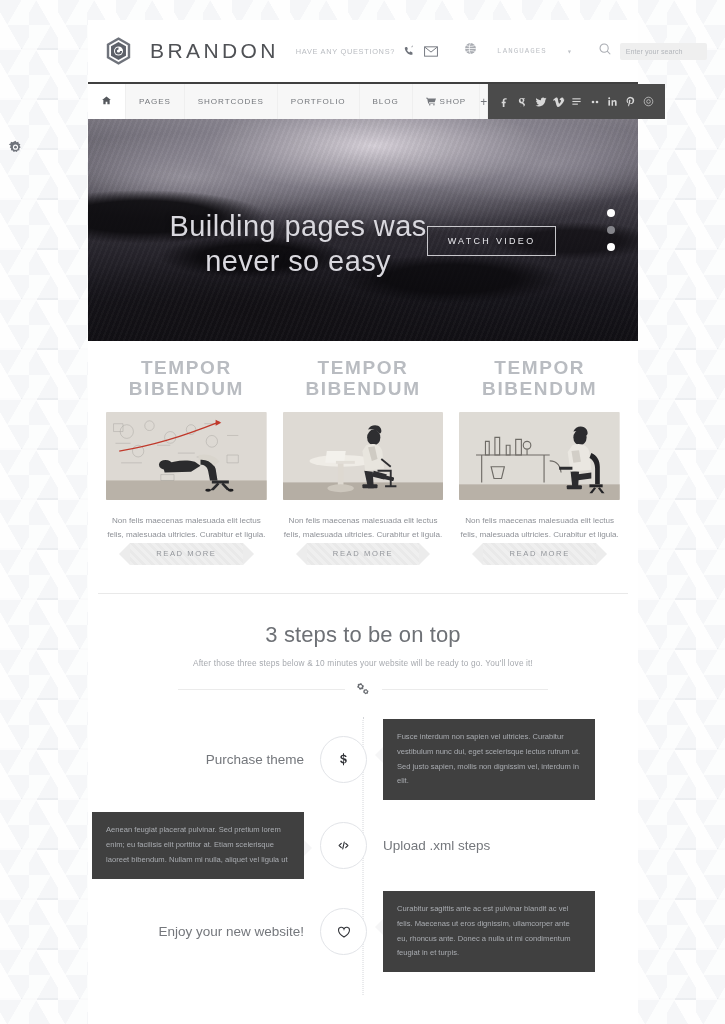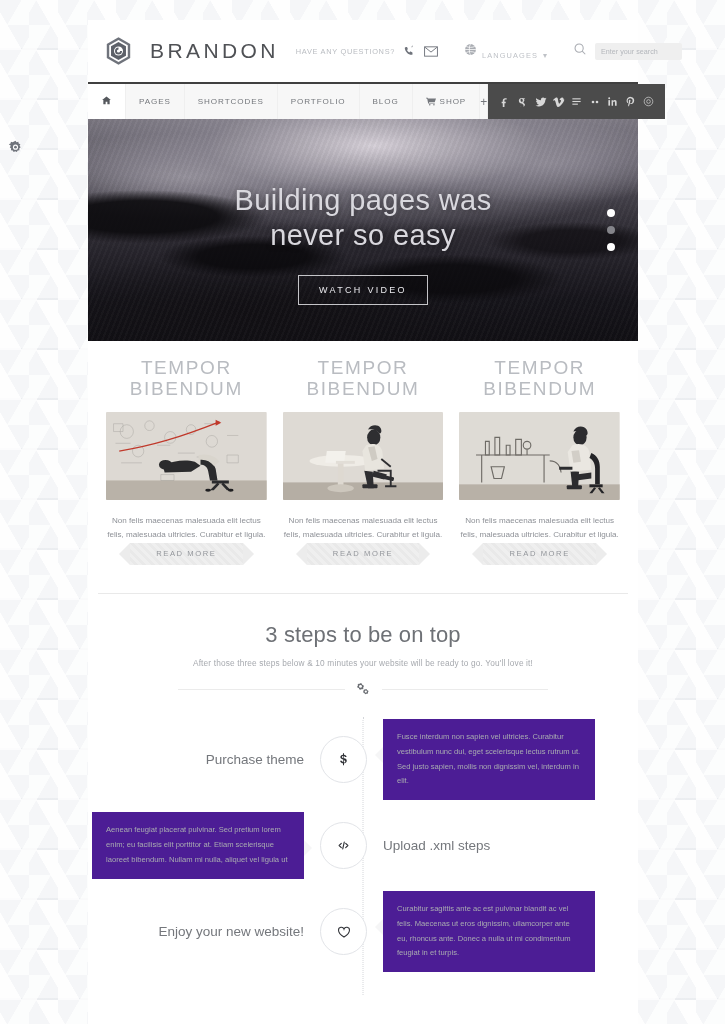--- a/index.html
+++ b/index.html
@@ -28,21 +28,21 @@
 
   
   .header{height:62px;display:flex;align-items:center;padding:0 0 0 17px;box-sizing:border-box;}
   .logo-wrap{display:flex;align-items:center;gap:18px;}
   .logo-mark{width:27px;height:30px;flex:none;}
   .logo-text{font-size:21px;letter-spacing:3.4px;color:#4f5155;font-weight:400;}
   .hdr-q{display:flex;align-items:center;gap:8px;margin-left:17px;}
   .hdr-q .q-text{font-size:7.4px;letter-spacing:.7px;color:#b9bcc1;white-space:nowrap;}
   .hdr-ico{color:#7b7f86;display:flex;align-items:center;}
   .hdr-divider{width:1px;height:40px;background:#ededed;margin:0 13px;}
-  .lang{display:flex;align-items:flex-end;gap:5px;}
+  .lang{display:flex;align-items:center;gap:20px;font-family:Liberation Mono, monospace;}
   .lang-label{font-size:7.4px;letter-spacing:1.1px;color:#bfc2c7;}
   .caret{font-size:8px;color:#bfc2c7;}
   .search-wrap{display:flex;align-items:center;gap:8px;}
   .search-ico{color:#a9acb2;}
   .search-input{
     width:75px;height:17px;border:none;outline:none;background:#efefef;border-radius:2px;
     font-size:7.2px;color:#9b9ea3;padding:0 6px;font-family:"Liberation Sans",sans-serif;
   }
   .search-input::placeholder{color:#b4b7bc;}
 
@@ -70,38 +70,38 @@
       linear-gradient(180deg,#b7b2be 0%, #7d7986 22%, #3a3740 52%, #131218 82%, #0b0a0e 100%);
   }
   .hero-rock{position:absolute;inset:0;
     background:
       radial-gradient(ellipse 30% 16% at 10% 44%, rgba(12,11,14,.9) 0 45%, rgba(12,11,14,0) 75%),
       radial-gradient(ellipse 22% 12% at 30% 62%, rgba(10,9,12,.85) 0 45%, rgba(10,9,12,0) 78%),
       radial-gradient(ellipse 26% 14% at 66% 72%, rgba(10,9,12,.8) 0 45%, rgba(10,9,12,0) 78%),
       radial-gradient(ellipse 20% 11% at 88% 55%, rgba(14,12,16,.7) 0 45%, rgba(14,12,16,0) 78%),
       repeating-linear-gradient(112deg, rgba(255,255,255,.022) 0 2px, rgba(0,0,0,.03) 2px 5px);
   }
-  .hero-inner{position:absolute;inset:0;display:flex;flex-direction:column;align-items:center;justify-content:center;}
+  .hero-inner{position:absolute;inset:0;display:flex;flex-direction:row;align-items:center;justify-content:center;}
   .hero-title{
     font-size:29px;line-height:1.22;color:#d9d8de;font-weight:300;text-align:center;
     letter-spacing:.4px;text-shadow:0 1px 6px rgba(0,0,0,.35);margin-top:28px;
   }
   .hero-btn{
     margin-top:22px;border:1px solid rgba(228,228,232,.85);color:#e8e8ec;background:transparent;
     font-size:9px;letter-spacing:2.3px;padding:9px 20px;cursor:pointer;
     font-family:"Liberation Sans",sans-serif;
   }
   .hero-dots{position:absolute;right:23px;top:50%;transform:translateY(-50%);display:flex;flex-direction:column;gap:9px;}
   .hdot{width:8px;height:8px;border-radius:50%;background:#ffffff;cursor:pointer;}
   .hdot.dim{background:#84848a;}
 
   
   .features{display:flex;padding:17px 10px 0 10px;gap:0;}
   .fcol{flex:1;padding:0 8px;box-sizing:border-box;text-align:center;}
-  .fcol-title{font-size:19px;line-height:1.1;color:#b9bcc1;letter-spacing:1.6px;font-weight:400;}
+  .fcol-title{font-size:19px;line-height:1.1;color:#b9bcc1;letter-spacing:1.6px;font-weight:700;}
   .fimg{margin-top:12px;width:100%;height:88px;border-radius:1px;overflow:hidden;position:relative;}
   .fdesc{margin-top:14px;font-size:8.1px;line-height:1.72;color:#8e9197;}
   .rm-wrap{margin-top:1px;display:flex;justify-content:center;}
   .rm-btn{
     position:relative;display:inline-flex;align-items:center;justify-content:center;
     height:22px;padding:0 26px;font-size:7.6px;letter-spacing:1.6px;color:#93969b;cursor:pointer;
     background:repeating-linear-gradient(45deg,#efefef 0 3px,#e9e9e9 3px 6px);
   }
   .rm-btn:after{
     content:"";position:absolute;right:-11px;top:0;width:0;height:0;
@@ -130,21 +130,21 @@
   .step-side{width:232px;box-sizing:border-box;display:flex;align-items:center;}
   .step-side.left{justify-content:flex-end;padding-right:16px;}
   .step-side.right{justify-content:flex-start;padding-left:16px;}
   .step-label{font-size:13.5px;color:#74777c;font-weight:400;white-space:nowrap;}
   .step-circle{
     width:45px;height:45px;border-radius:50%;border:1px solid #e2e4e8;background:#fff;
     display:flex;align-items:center;justify-content:center;flex:none;z-index:2;cursor:pointer;
     color:#2f3136;
   }
   .bubble{
-    position:relative;background:#4c1d95;padding:11px 14px;box-sizing:border-box;width:212px;
+    position:relative;background:#404040;padding:11px 14px;box-sizing:border-box;width:212px;
     font-size:7.6px;line-height:1.95;color:#a9acb1;
   }
   .bubble.point-left:before{
     content:"";position:absolute;left:-8px;top:28px;width:0;height:0;
     border-top:8px solid transparent;border-bottom:8px solid transparent;border-right:8px solid #f5f5f6;
   }
   .bubble.point-right:after{
     content:"";position:absolute;right:-8px;top:28px;width:0;height:0;
     border-top:8px solid transparent;border-bottom:8px solid transparent;border-left:8px solid #f5f5f6;
   }

